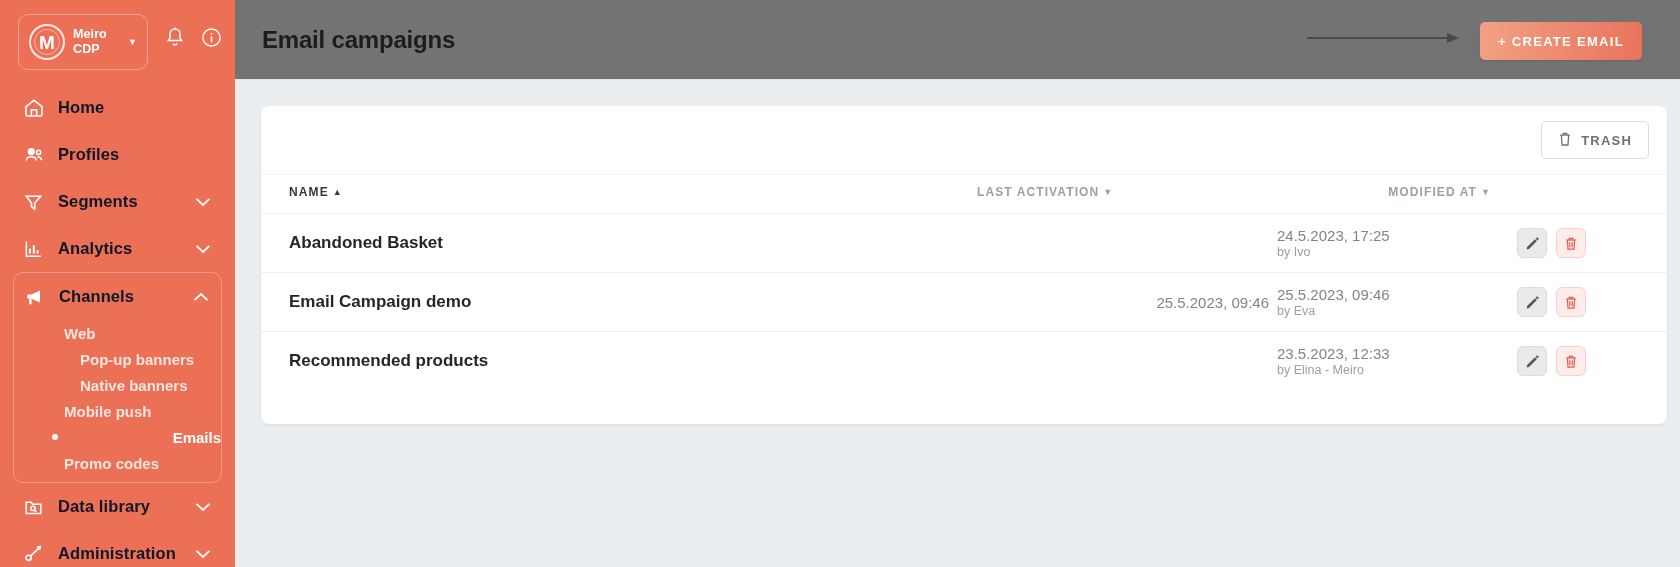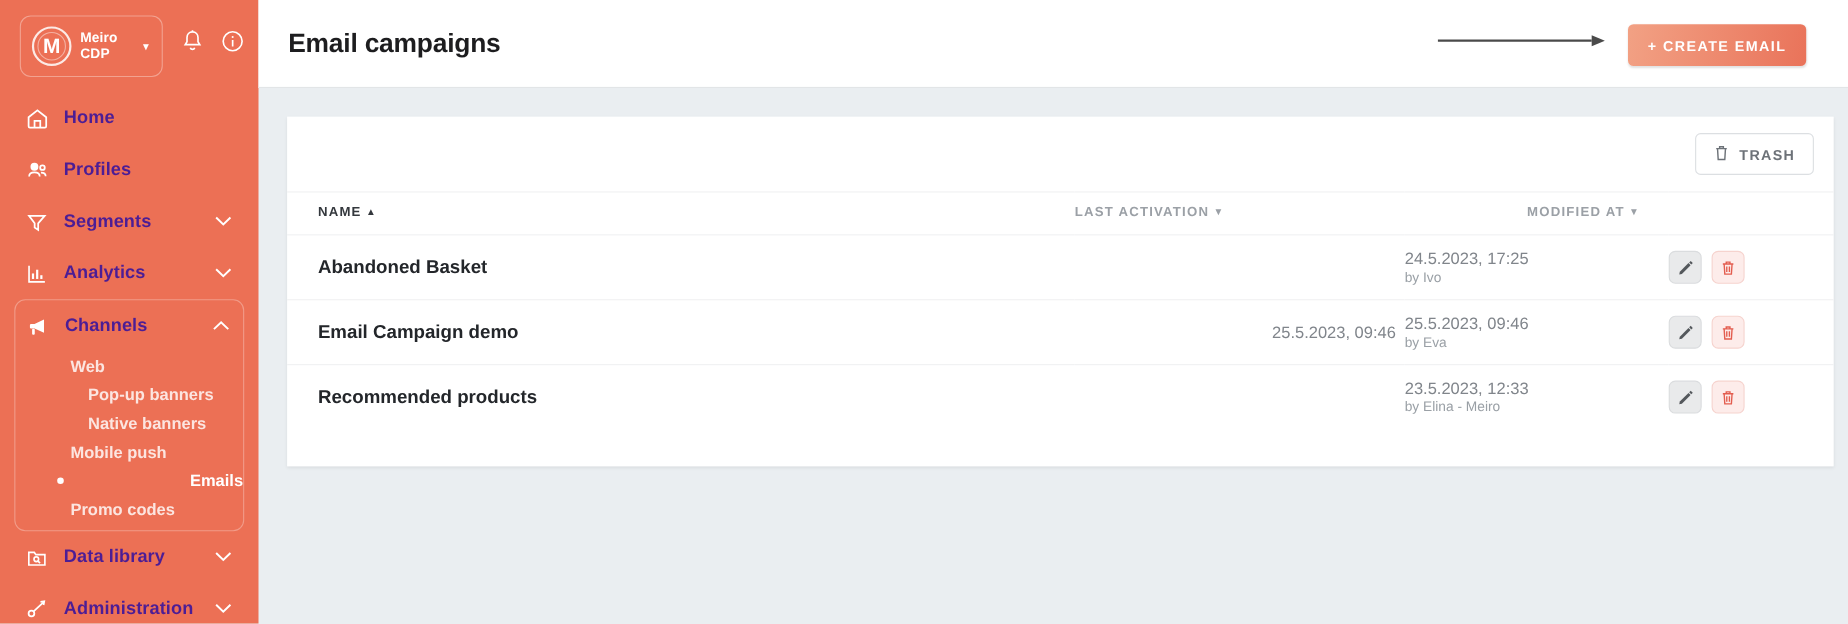--- a/index.html
+++ b/index.html
@@ -52,21 +52,21 @@
     position: absolute; top: 26px; left: 165px;
     display: flex; gap: 16px; align-items: center;
   }
   .top-icons svg { display: block; }
 
   .nav { margin-top: 14px; }
   .nav-item {
     display: flex; align-items: center;
     height: 47px;
     padding-left: 23px;
-    color: #4c1d95;
+    color: #0f172a;
     font-size: 16.5px;
     font-weight: bold;
     letter-spacing: .1px;
   }
   .nav-item .ic { width: 26px; flex: 0 0 26px; display:flex; align-items:center;}
   .nav-item .lbl { margin-left: 9px; }
   .nav-item .chev { margin-left: auto; margin-right: 24px; }
 
   .group-channels {
     margin: 0 13px 0 13px;
@@ -86,21 +86,21 @@
   .sub-item.active { color: #ffffff; justify-content: flex-end; }
   .sub-item .dot {
     position: absolute; left: 38px; top: 50%;
     width: 6px; height: 6px; border-radius: 50%;
     background: #fff; transform: translateY(-50%);
   }
 
   
   .main { flex: 1; height: 567px; display: flex; flex-direction: column; }
   .topbar {
-    height: 80px; background: #ffffff;
+    height: 80px; background: #737373;
     border-bottom: 1px solid #e2e5e7;
     display: flex; align-items: center;
     position: relative;
   }
   .page-title {
     margin-left: 27px;
     font-size: 24px; font-weight: bold; color: #1d1d1f;
     letter-spacing: -.2px;
   }
   .search-wrap {
@@ -132,21 +132,21 @@
     background: linear-gradient(100deg,#f2a184,#e9735a);
     color: #fff; border: none; border-radius: 5px;
     font-size: 13px; font-weight: bold; letter-spacing: 1.3px;
     cursor: pointer;
     font-family: "Liberation Sans", sans-serif;
     box-shadow: 0 1px 2px rgba(0,0,0,0.12);
   }
 
   .content { flex: 1; padding: 26px 13px 0 26px; }
   .card {
-    background: #fff; border-radius: 0;
+    background: #fff; border-radius: 8px;
     height: 318px;
     box-shadow: 0 1px 3px rgba(0,0,0,0.07);
     display: flex; flex-direction: column;
   }
   .card-toolbar {
     height: 68px; display: flex; align-items: center;
     justify-content: flex-end; padding-right: 18px;
   }
   .trash-btn {
     height: 38px; padding: 0 16px;

